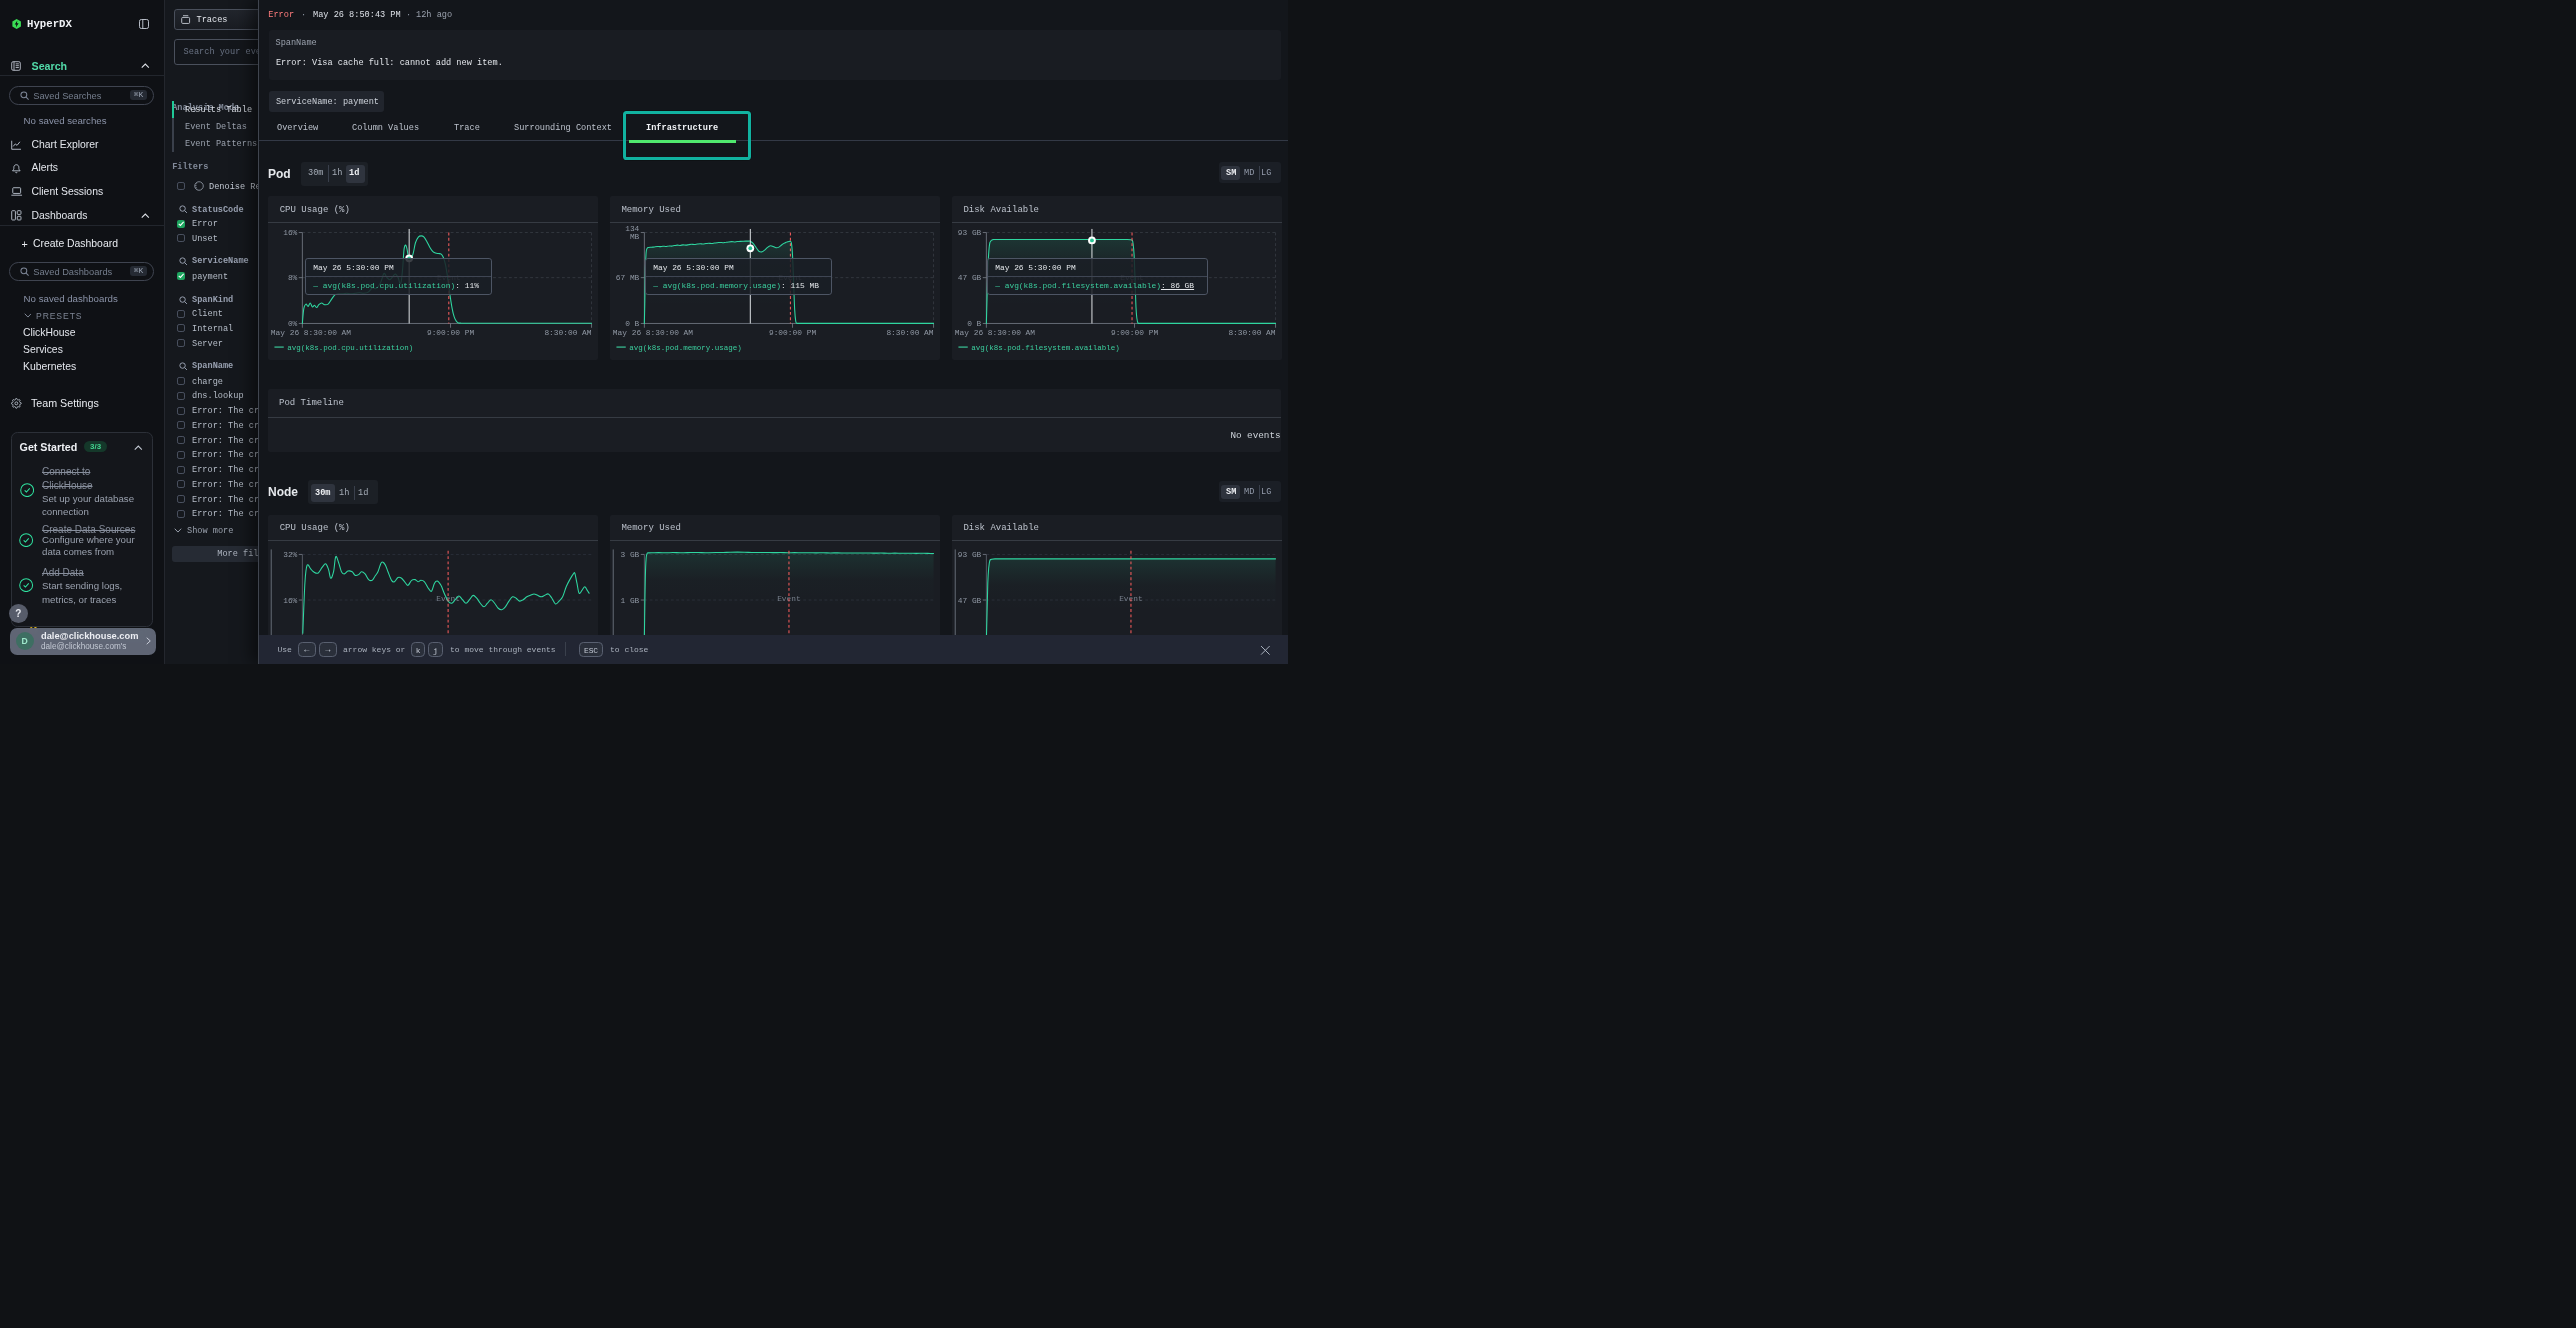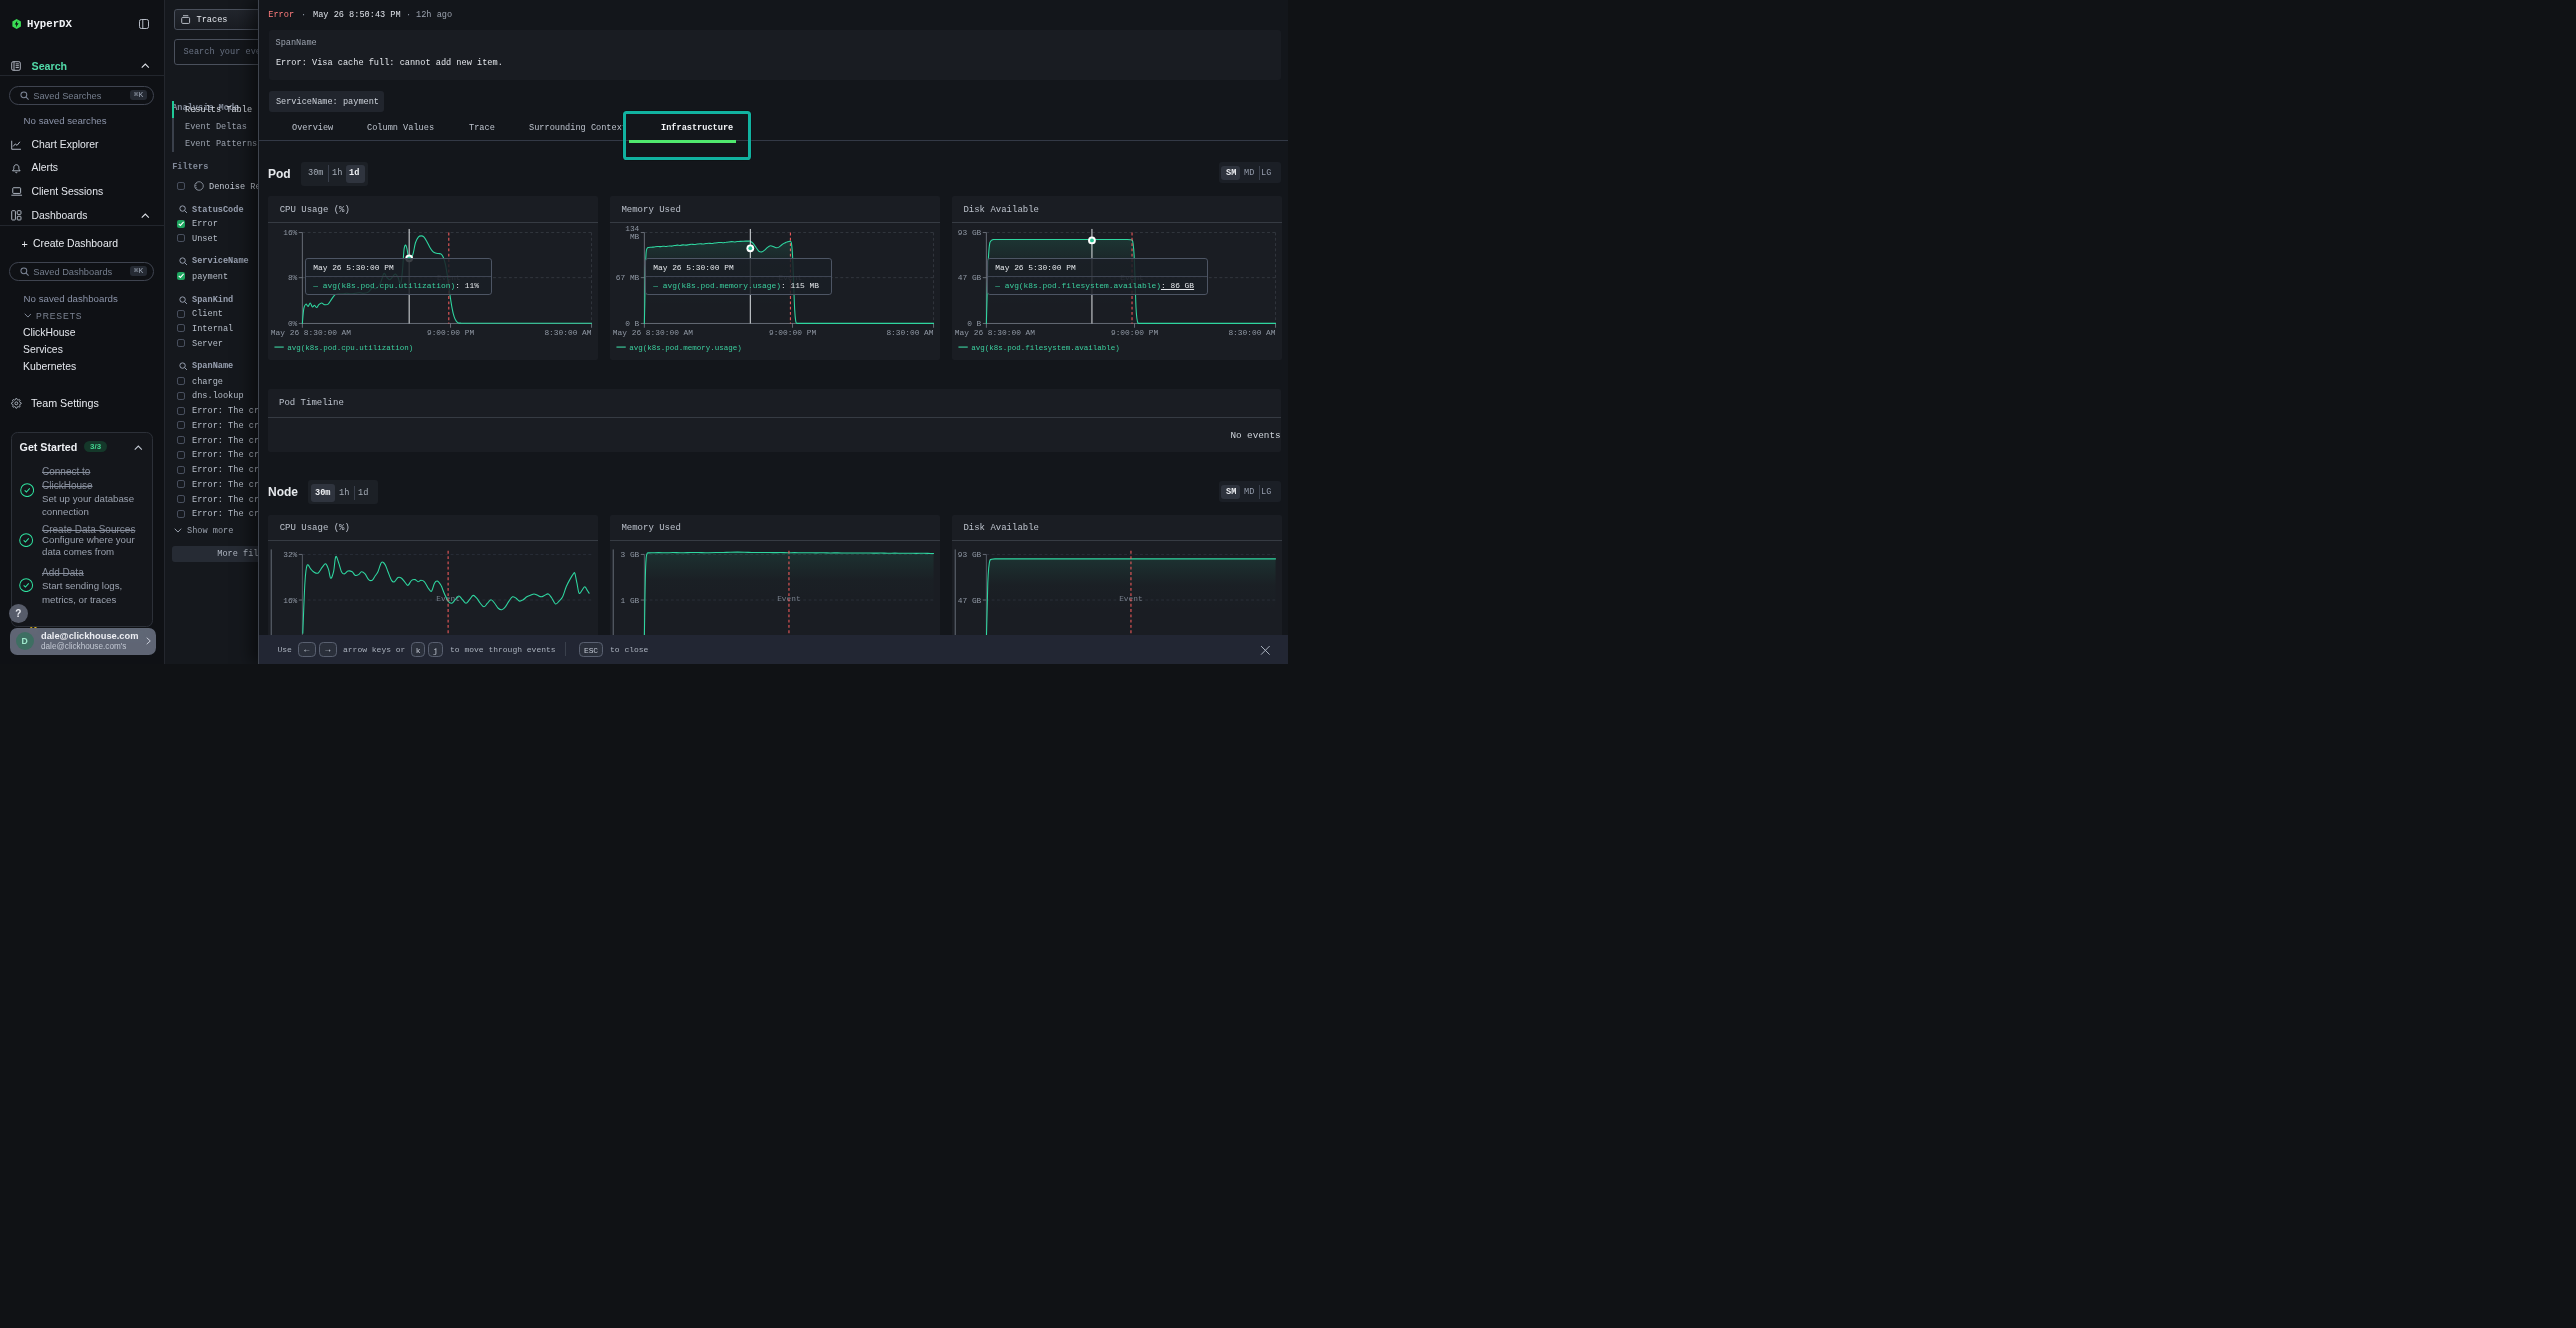--- a/index.html
+++ b/index.html
@@ -286,21 +286,21 @@
   <div class="abs" style="left:9.7px; top:30px; width:1012px; height:50px; background:#191c22; border-radius:2.9px;">
     <div class="abs" style="left:6.8px; top:7.9px; font-size:8.6px; color:#9aa1ad;">SpanName</div>
     <div class="abs" style="left:7.2px; top:28px; font-size:8.6px; color:#e2e5ea;">Error: Visa cache full: cannot add new item.</div>
   </div>
 
   <div class="abs" style="left:9.7px; top:91px; width:115px; height:21px; background:#21252d; border-radius:2.9px;">
     <div class="abs" style="left:7.2px; top:5.7px; font-size:8.6px; color:#cdd2da;">ServiceName: payment</div>
   </div>
 
   <div class="abs" style="left:0; top:140px; width:1030px; height:1.4px; background:#333946;"></div>
-  <div class="abs" style="left:15px; top:114px; height:26.5px; width:1030px;text-align:center;">
+  <div class="abs" style="left:0; top:114px; height:26.5px; width:1030px;text-align:center;">
     <div class="abs" style="left:18px; top:8.6px; font-size:8.6px; color:#bcc2cc;">Overview</div>
     <div class="abs" style="left:93px; top:8.6px; font-size:8.6px; color:#bcc2cc;">Column Values</div>
     <div class="abs" style="left:195px; top:8.6px; font-size:8.6px; color:#bcc2cc;">Trace</div>
     <div class="abs" style="left:255px; top:8.6px; font-size:8.6px; color:#bcc2cc;">Surrounding Context</div>
     <div class="abs" style="left:387px; top:8.6px; font-size:8.6px; font-weight:bold; color:#f2f4f7;">Infrastructure</div>
   </div>
   <div class="abs" style="left:370px; top:140px; width:107px; height:2.5px; background:#50e86e; z-index:21;"></div>
 
   <div class="abs" style="left:364px; top:111px; width:128px; height:49px; border:3.6px solid #11b2a0; border-radius:3.6px; z-index:22; box-shadow:0 0 0 0.7px rgba(0,0,0,0.3);"></div>
 

